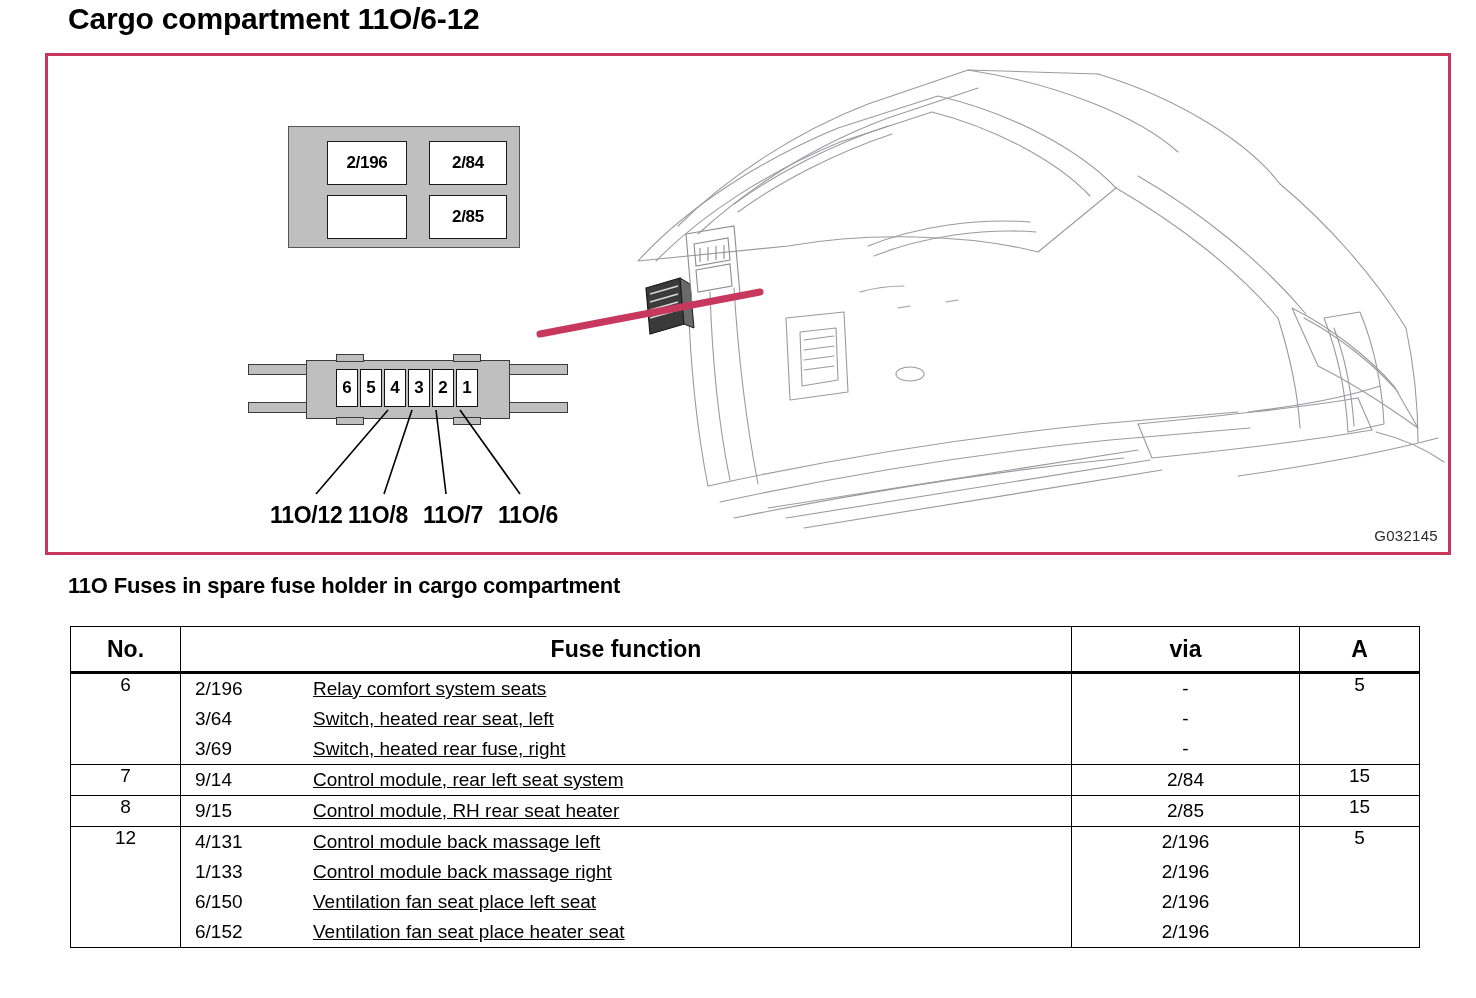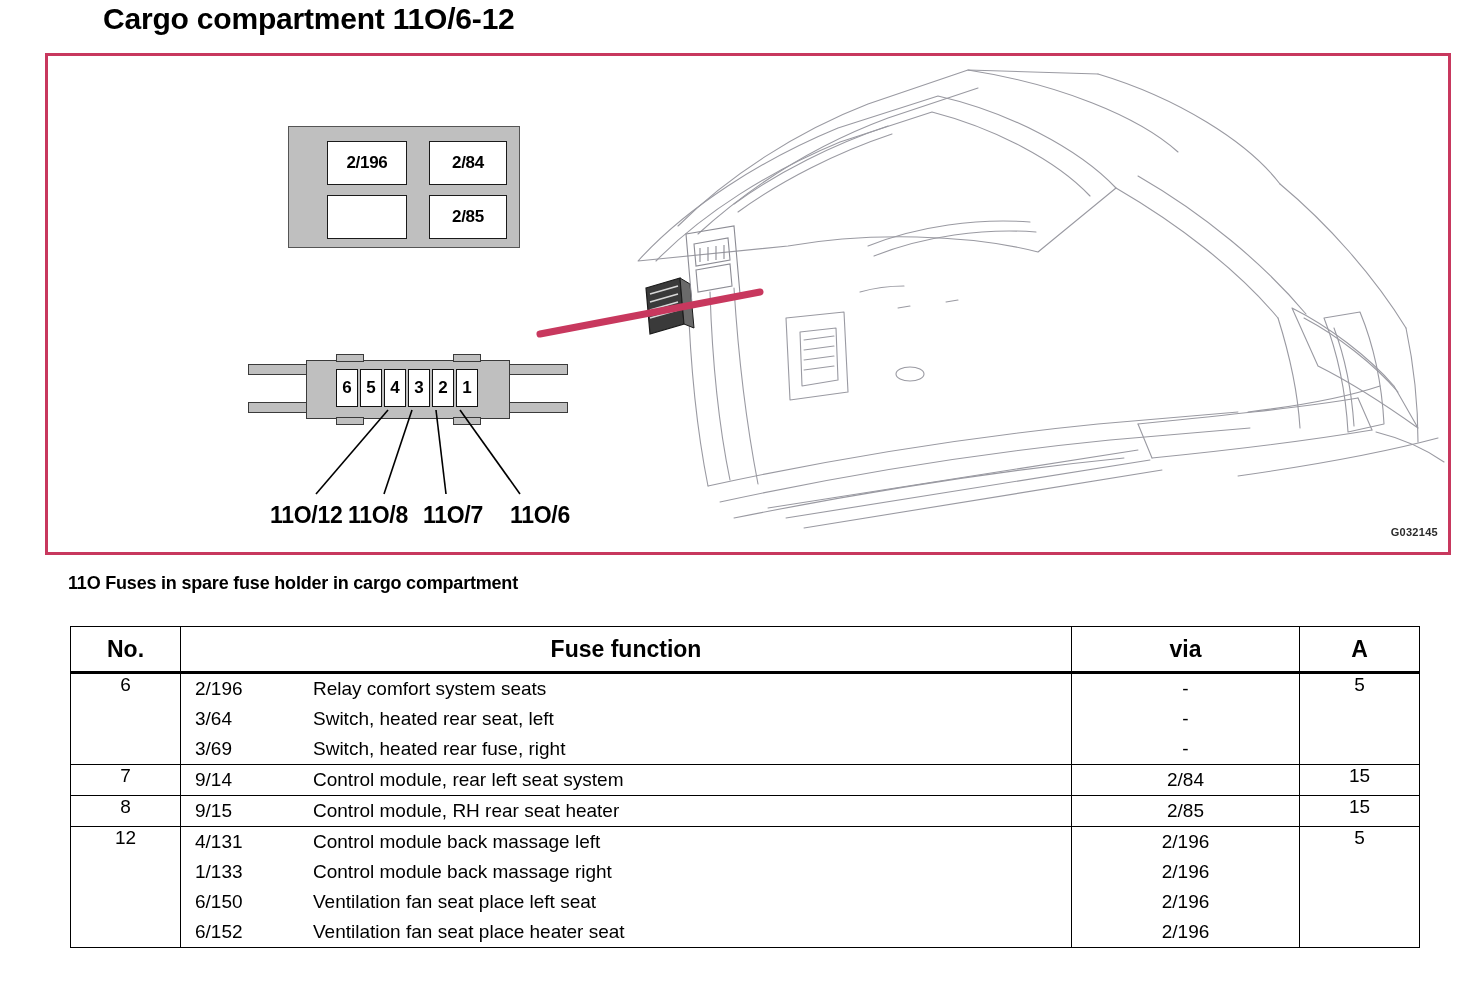--- a/index.html
+++ b/index.html
@@ -18,21 +18,20 @@
 
   
   #page-title {
     position: absolute;
     left: 68px;
     top: 2px;
     font-size: 30px;
     font-weight: bold;
     letter-spacing: -0.2px;
     white-space: nowrap;
-    margin-left: 35px;
   }
 
   
   #figure-frame {
     position: absolute;
     left: 45px;
     top: 53px;
     width: 1406px;
     height: 502px;
     border: 3px solid #C8385E;
@@ -134,39 +133,39 @@
     position: absolute;
     font-size: 23px;
     font-weight: bold;
     letter-spacing: -0.3px;
     white-space: nowrap;
     top: 148px;
   }
   #callout-label-0 { left: 22px; }
   #callout-label-1 { left: 100px; }
   #callout-label-2 { left: 175px; }
-  #callout-label-3 { left: 250px; margin-left: 12px; }
+  #callout-label-3 { left: 250px; }
 
   
   #figure-code {
     position: absolute;
     right: 10px;
-    bottom: 14px;
-    font-size: 11px;
-    font-weight: bold;
+    bottom: 8px;
+    font-size: 15px;
+    font-weight: normal;
     color: #2b2b2b;
     letter-spacing: 0.3px;
   }
 
   
   #section-heading {
     position: absolute;
     left: 68px;
     top: 573px;
-    font-size: 18px;
+    font-size: 22px;
     font-weight: bold;
     letter-spacing: -0.2px;
     white-space: nowrap;
   }
 
   
   #fuse-table-wrap {
     position: absolute;
     left: 70px;
     top: 626px;
@@ -207,21 +206,21 @@
     display: flex;
     line-height: 30px;
     white-space: nowrap;
   }
   .func-code {
     width: 132px;
     flex: 0 0 132px;
     padding-left: 14px;
     box-sizing: border-box;
   }
-  .func-desc { flex: 1 1 auto; }
+  .func-desc { flex: 1 1 auto; text-decoration: underline; }
   .via-line { line-height: 30px; }
 
   
   #car-illustration {
     position: absolute;
     left: 490px;
     top: 0px;
     width: 910px;
     height: 496px;
   }

